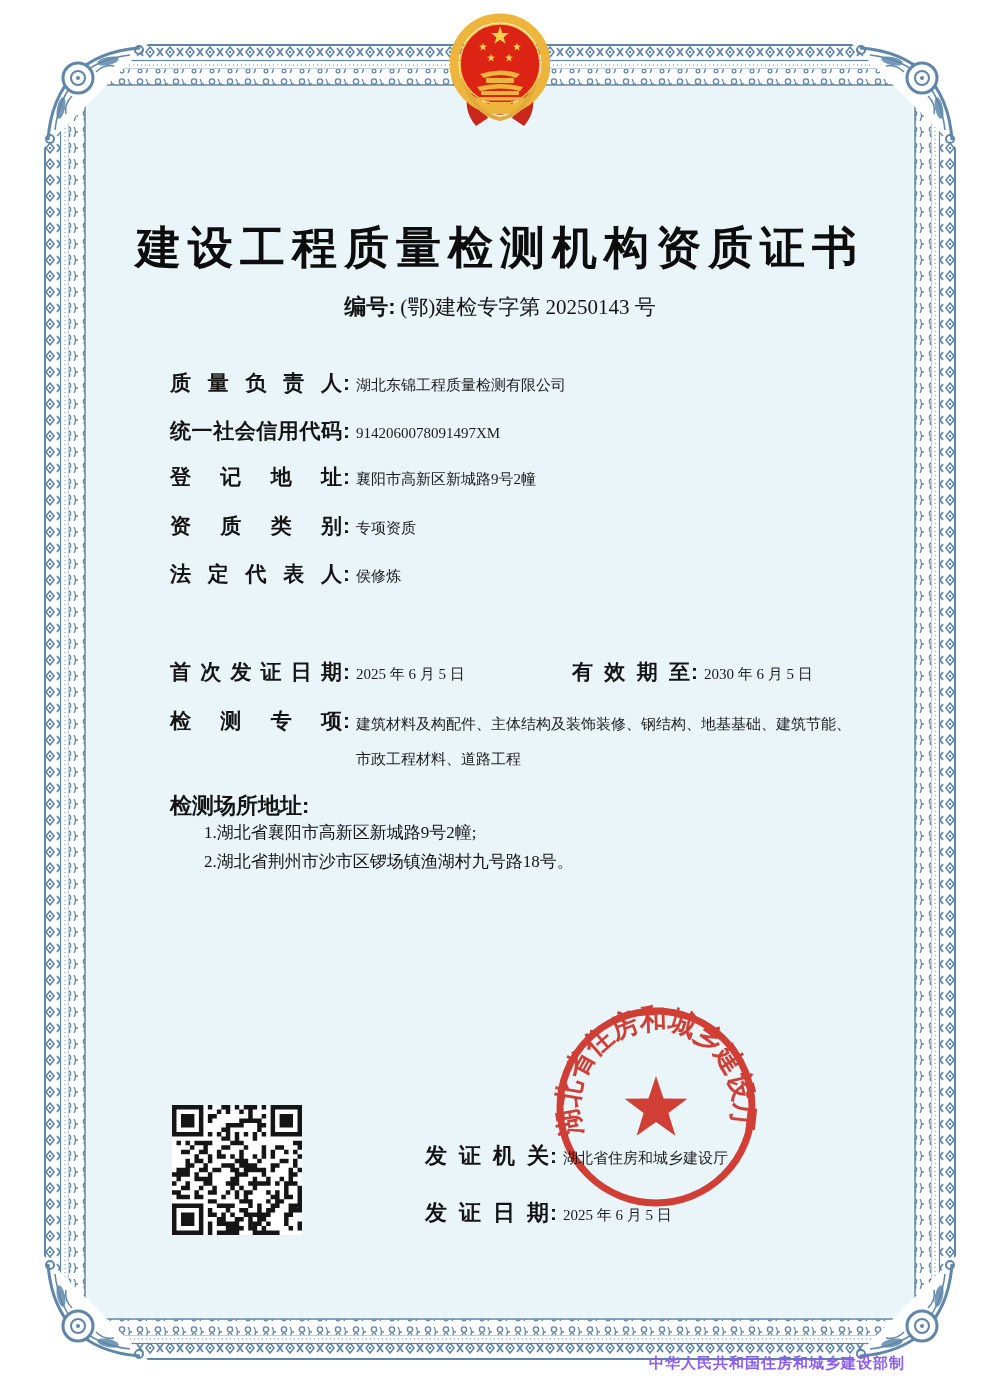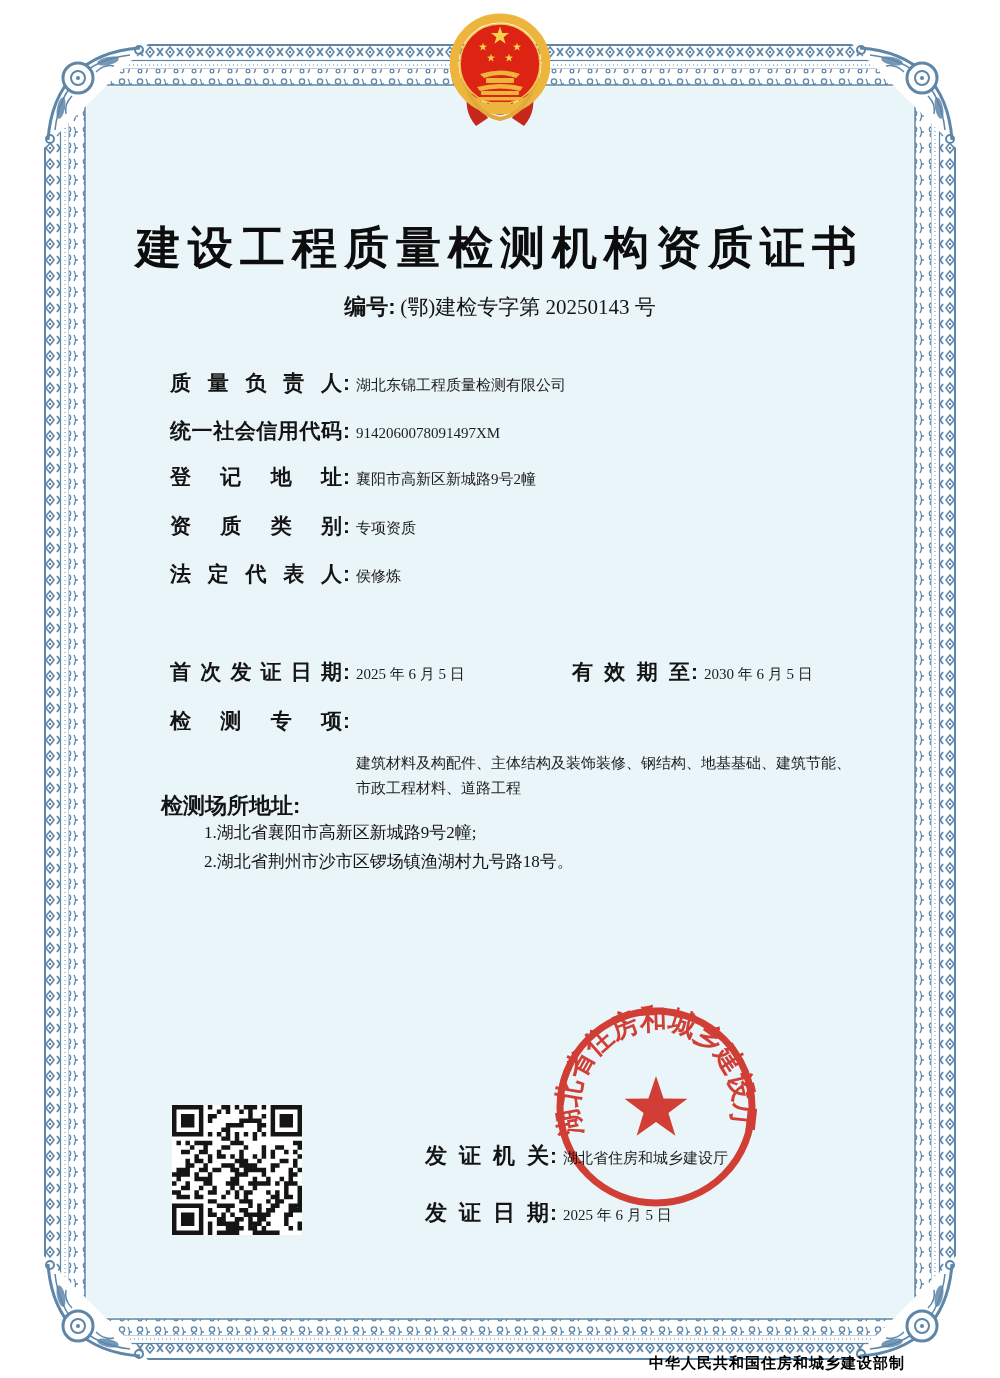--- a/index.html
+++ b/index.html
@@ -21,31 +21,31 @@
   .lbl{display:inline-block;width:172px;text-align:justify;text-align-last:justify;
        font-weight:bold;font-size:21px;vertical-align:top;}
   .lbl2{display:inline-block;width:118px;text-align:justify;text-align-last:justify;
        font-weight:bold;font-size:21px;vertical-align:top;}
   .lbl3{display:inline-block;width:124px;text-align:justify;text-align-last:justify;
        font-weight:bold;font-size:22px;vertical-align:top;}
   .colon{font-weight:bold;font-size:21px;margin:0 6px 0 1px;}
   .val{font-size:15px;font-family:"Liberation Serif","DejaVu Serif",serif;color:#1c1c1c;}
   .col2{position:absolute;left:402px;top:0;white-space:nowrap;}
   .row-wrap{white-space:normal;display:flex;}
-  .row-wrap .val{display:inline-block;width:506px;white-space:normal;line-height:25px;margin-top:44px;}
-  .sites-h{position:absolute;left:71px;font-weight:bold;font-size:22px;}
+  .row-wrap .val{display:inline-block;width:506px;white-space:normal;line-height:35px;}
+  .sites-h{position:absolute;left:80px;font-weight:bold;font-size:22px;}
   .site-item{position:absolute;left:114px;font-size:17px;white-space:nowrap;
        font-family:"Liberation Serif","DejaVu Serif",serif;}
   .remark{position:absolute;left:80px;font-weight:bold;font-size:21px;white-space:nowrap;}
   .row-issue{position:absolute;left:335px;white-space:nowrap;line-height:30px;}
   .qr{position:absolute;left:172px;top:1105px;z-index:2;}
   .seal{position:absolute;left:546px;top:997px;z-index:4;mix-blend-mode:multiply;opacity:.86;}
   .footer{
     position:absolute;top:1354px;right:95px;z-index:2;
-    font-size:15px;font-weight:bold;color:#000000;letter-spacing:1px;white-space:nowrap;
+    font-size:15px;font-weight:bold;color:#8b5cf6;letter-spacing:1px;white-space:nowrap;
   }
 </style>
 </head>
 <body>
 
 <svg class="frame" width="912" height="1316" viewBox="0 0 912 1316">
   <defs>
     <pattern id="pA" width="20" height="16" patternUnits="userSpaceOnUse">
       <rect width="20" height="16" fill="#ffffff"></rect>
       <path d="M2,8 L6,3 L10,8 L6,13 Z" fill="none" stroke="#5d86a9" stroke-width="1.6"></path>

